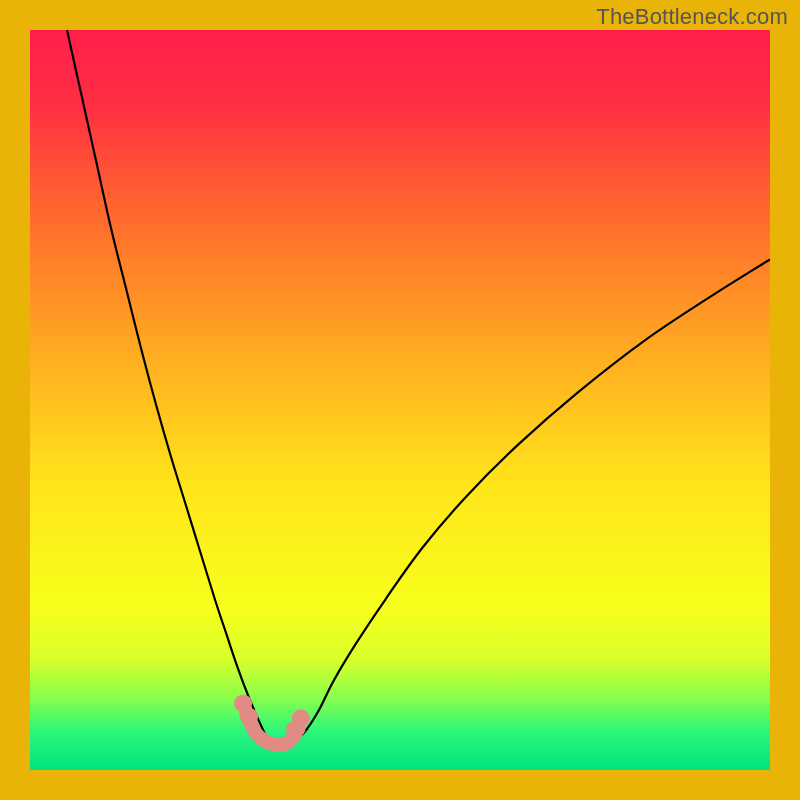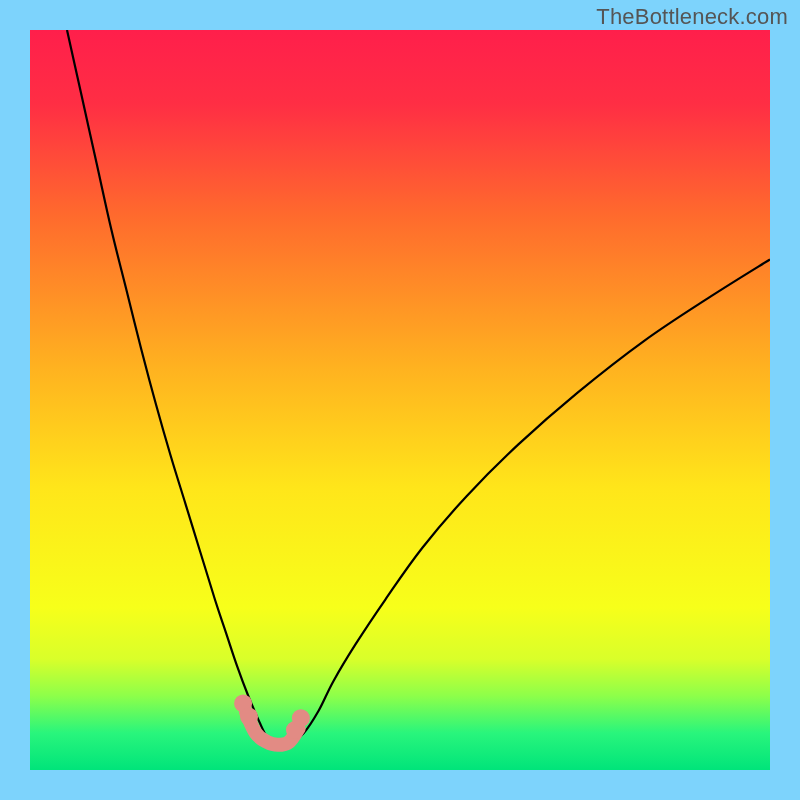--- a/index.html
+++ b/index.html
@@ -9,21 +9,21 @@
     height: 800px;
     background: #000;
     overflow: hidden;
     font-family: Arial, Helvetica, sans-serif;
   }
   .frame {
     position: absolute;
     left: 0; top: 0;
     width: 800px;
     height: 800px;
-    background: #7dd3fc;
+    background: #eab308;
   }
   .plot {
     position: absolute;
     left: 30px;
     top: 30px;
     width: 740px;
     height: 740px;
   }
   .watermark {
     position: absolute;

